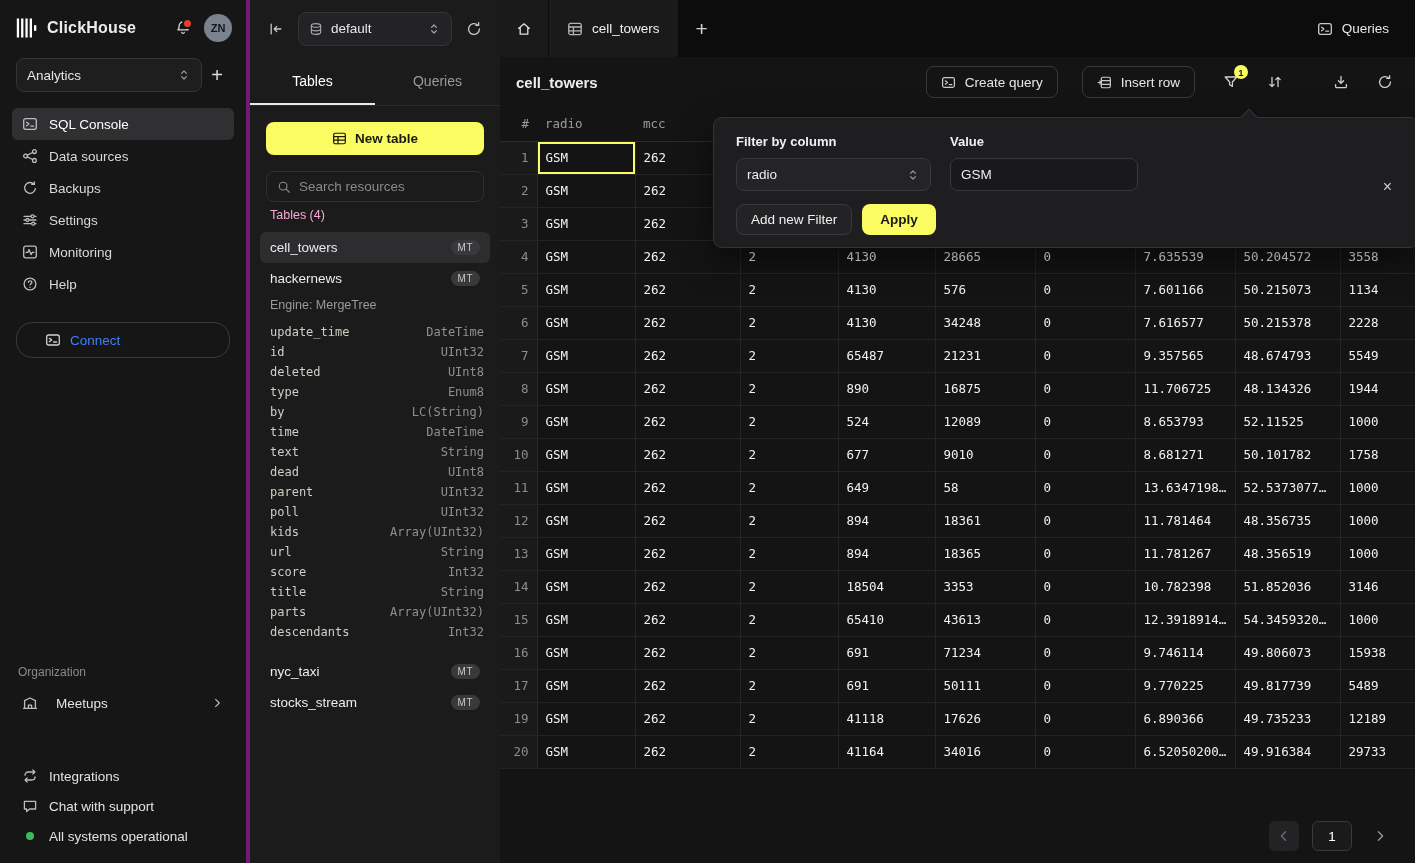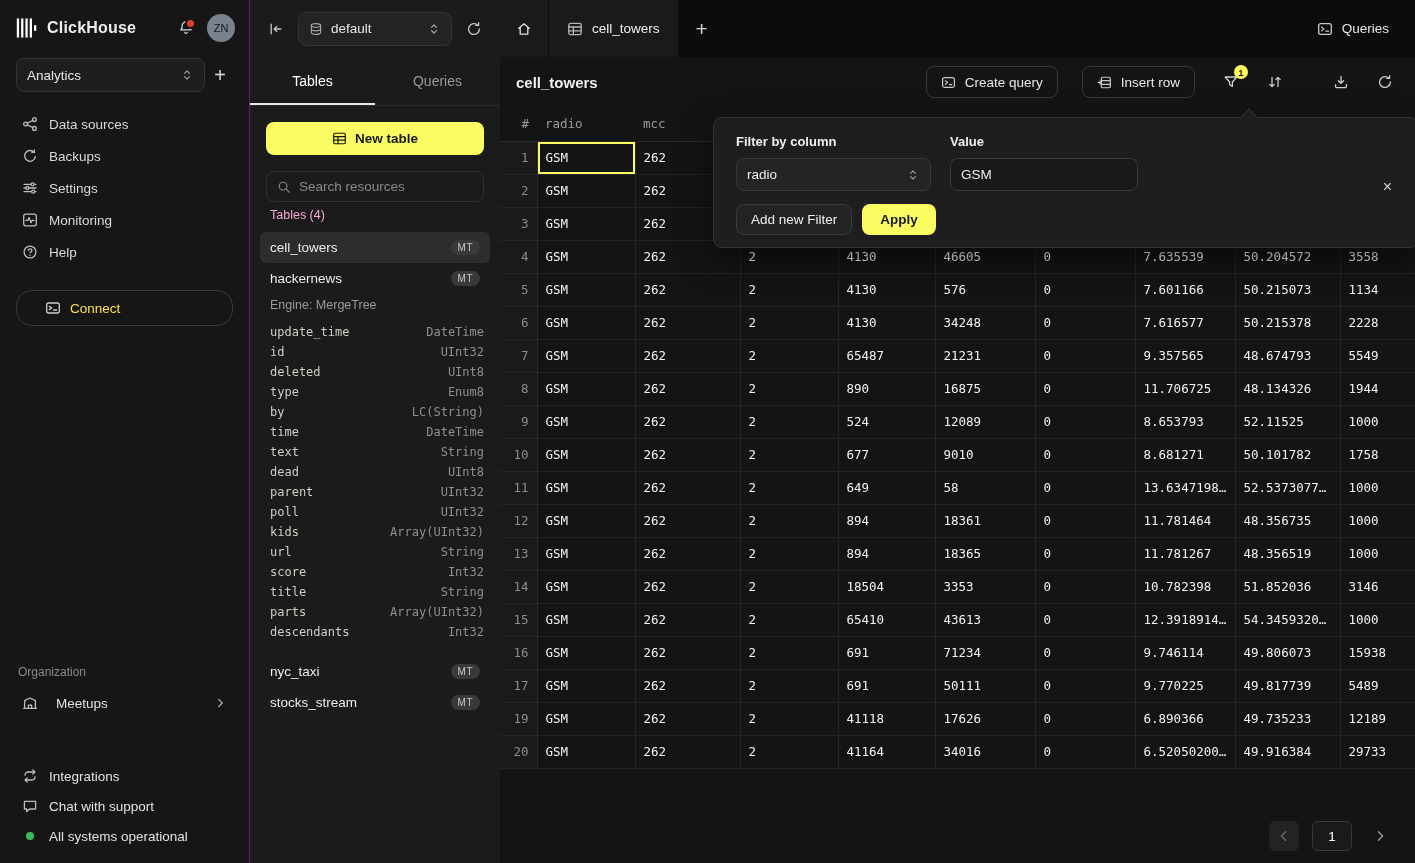--- a/index.html
+++ b/index.html
@@ -19,37 +19,37 @@
   }
   *{box-sizing:border-box;margin:0;padding:0}
   body{margin:0;background:#0e0e0f;font-family:"Liberation Sans",sans-serif;}
   .app{position:relative;width:1415px;height:863px;background:var(--bg-main);color:var(--text);overflow:hidden;font-size:13.5px}
   .ic{display:inline-flex;width:16px;height:16px;flex:0 0 auto}
   .ic svg{width:100%;height:100%}
   .ic-sm{width:14px;height:14px}
   button{font-family:inherit;background:none;border:none;color:inherit;font-size:inherit;cursor:default}
 
   
-  .sidebar{position:absolute;left:0;top:0;width:250px;height:100%;background:var(--bg-sidebar);display:flex;flex-direction:column;border-right:1px solid #701a75}
+  .sidebar{position:absolute;left:0;top:0;width:250px;height:100%;background:var(--bg-sidebar);display:flex;flex-direction:column;border-right:4px solid #701a75}
   .brand-row{display:flex;align-items:center;gap:9px;padding:14px 14px 6px 16px}
   .logo{display:inline-flex;width:22px;height:22px}
   .brand-name{font-size:16px;font-weight:700;flex:1;letter-spacing:.2px}
   .bell-wrap{position:relative;display:inline-flex;color:#D8D8D8;margin-right:4px}
   .bell-wrap::after{content:'';position:absolute;top:-2px;right:-2px;width:7px;height:7px;border-radius:50%;background:#E2402F;border:2px solid var(--bg-sidebar)}
-  .avatar{width:28px;height:28px;border-radius:50%;background:#7A828E;color:#15171A;font-size:11px;font-weight:400;display:flex;align-items:center;justify-content:center}
+  .avatar{width:28px;height:28px;border-radius:50%;background:#7A828E;color:#15171A;font-size:11px;font-weight:700;display:flex;align-items:center;justify-content:center}
   .workspace-row{display:flex;align-items:center;gap:2px;padding:10px 16px 14px}
   .workspace-select{flex:1;height:34px;border:1px solid #343436;background:#1E1E1F;border-radius:8px;display:flex;align-items:center;justify-content:space-between;padding:0 10px;color:#E6E6E6}
   .workspace-select .ic{color:#9a9a9a;width:14px;height:14px}
   .plus-btn{width:26px;height:26px;display:flex;align-items:center;justify-content:center;font-size:20px;font-weight:300;color:#DDD}
   .side-nav{padding:2px 12px 0}
   .nav-item{height:32px;border-radius:6px;display:flex;align-items:center;gap:11px;padding:0 10px;color:#D9D9D9}
   .nav-item .ic{color:#BDBDBD}
   .nav-item.active{background:#303033;color:#fff}
   .beta-badge{background:#3B6BD6;color:#fff;font-size:10.5px;padding:2px 8px;border-radius:10px;margin-left:2px}
-  .connect-btn{margin:22px 16px 0;height:36px;border:1px solid var(--border-strong);border-radius:16px;display:flex;align-items:center;gap:9px;padding:0 28px;color:#fde047}
+  .connect-btn{margin:22px 16px 0;height:36px;border:1px solid var(--border-strong);border-radius:16px;display:flex;align-items:center;gap:9px;padding:0 28px;color:#3b82f6}
   .connect-btn .ic{color:#cfcfcf}
   .sidebar-bottom{margin-top:auto;padding:0 12px 12px}
   .org-label{font-size:12px;color:#8A8A8A;padding:0 6px;margin-bottom:8px}
   .meetups-row{height:32px;display:flex;align-items:center;gap:18px;padding:0 10px;border-radius:6px;color:#E2E2E2}
   .meetups-row .spacer{flex:1}
   .meetups-row .ic{color:#BDBDBD}
   .side-footer{margin-top:42px;display:flex;flex-direction:column}
   .foot-item{height:30px;display:flex;align-items:center;gap:11px;padding:0 10px;color:#E2E2E2}
   .foot-item .ic{color:#BDBDBD}
   .status-dot{width:8px;height:8px;border-radius:50%;background:#3DBB5B;margin:0 4px}
@@ -164,20 +164,29 @@
         <span>Analytics</span>
         <span class="ic">
             <svg viewBox="0 0 16 16" fill="none" stroke="currentColor" stroke-width="1.3" stroke-linecap="round" stroke-linejoin="round">
               <path d="M5.2 6.2L8 3.4l2.8 2.8M5.2 9.8L8 12.6l2.8-2.8"></path>
             </svg>
           </span>
       </div>
       <button class="plus-btn">+</button>
     </div>
     <nav class="side-nav" id="side-nav">
+        <div class="nav-item active">
+          <span class="ic">
+            <svg viewBox="0 0 16 16" fill="none" stroke="currentColor" stroke-width="1.3" stroke-linecap="round" stroke-linejoin="round">
+              <rect x="1.7" y="2.7" width="12.6" height="10.6" rx="2"></rect>
+              <path d="M4.6 6.2l2.3 1.8-2.3 1.8M8.8 10.2h2.8"></path>
+            </svg>
+          </span>
+          <span>SQL Console</span>
+        </div>
         <div class="nav-item">
           <span class="ic">
             <svg viewBox="0 0 16 16" fill="none" stroke="currentColor" stroke-width="1.3" stroke-linecap="round" stroke-linejoin="round">
               <circle cx="3.6" cy="8" r="1.9"></circle>
               <circle cx="12.4" cy="3.6" r="1.9"></circle>
               <circle cx="12.4" cy="12.4" r="1.9"></circle>
               <path d="M5.3 7.2l5.4-2.7M5.3 8.8l5.4 2.7"></path>
             </svg>
           </span>
           <span>Data sources</span>
@@ -565,21 +574,21 @@
               <td></td>
               <td></td>
               <td></td>
             </tr>
             <tr>
               <td class="rownum">4</td>
               <td>GSM</td>
               <td>262</td>
               <td>2</td>
               <td>4130</td>
-              <td>46605</td>
+              <td>28665</td>
               <td>0</td>
               <td>7.635539</td>
               <td>50.204572</td>
               <td>3558</td>
             </tr>
             <tr>
               <td class="rownum">5</td>
               <td>GSM</td>
               <td>262</td>
               <td>2</td>

